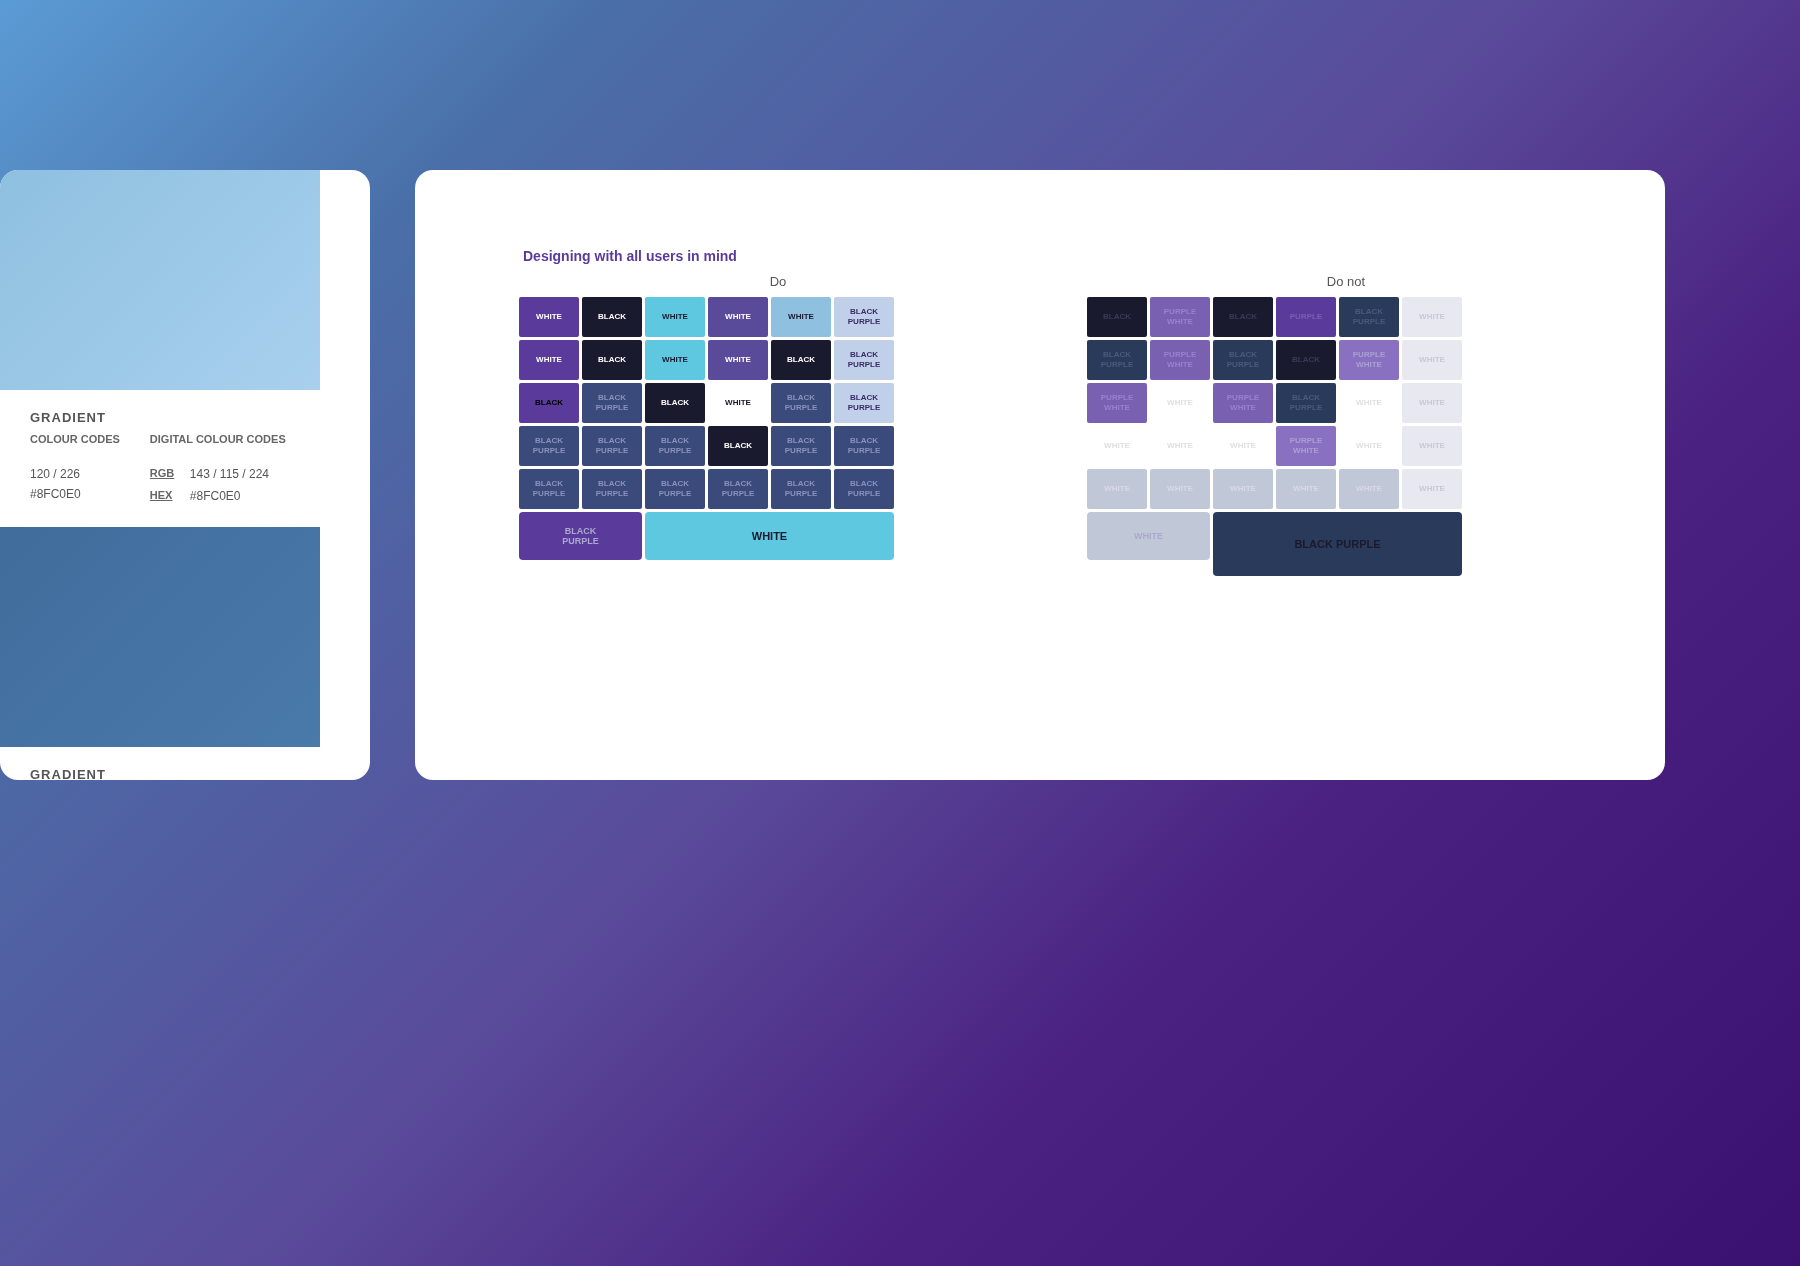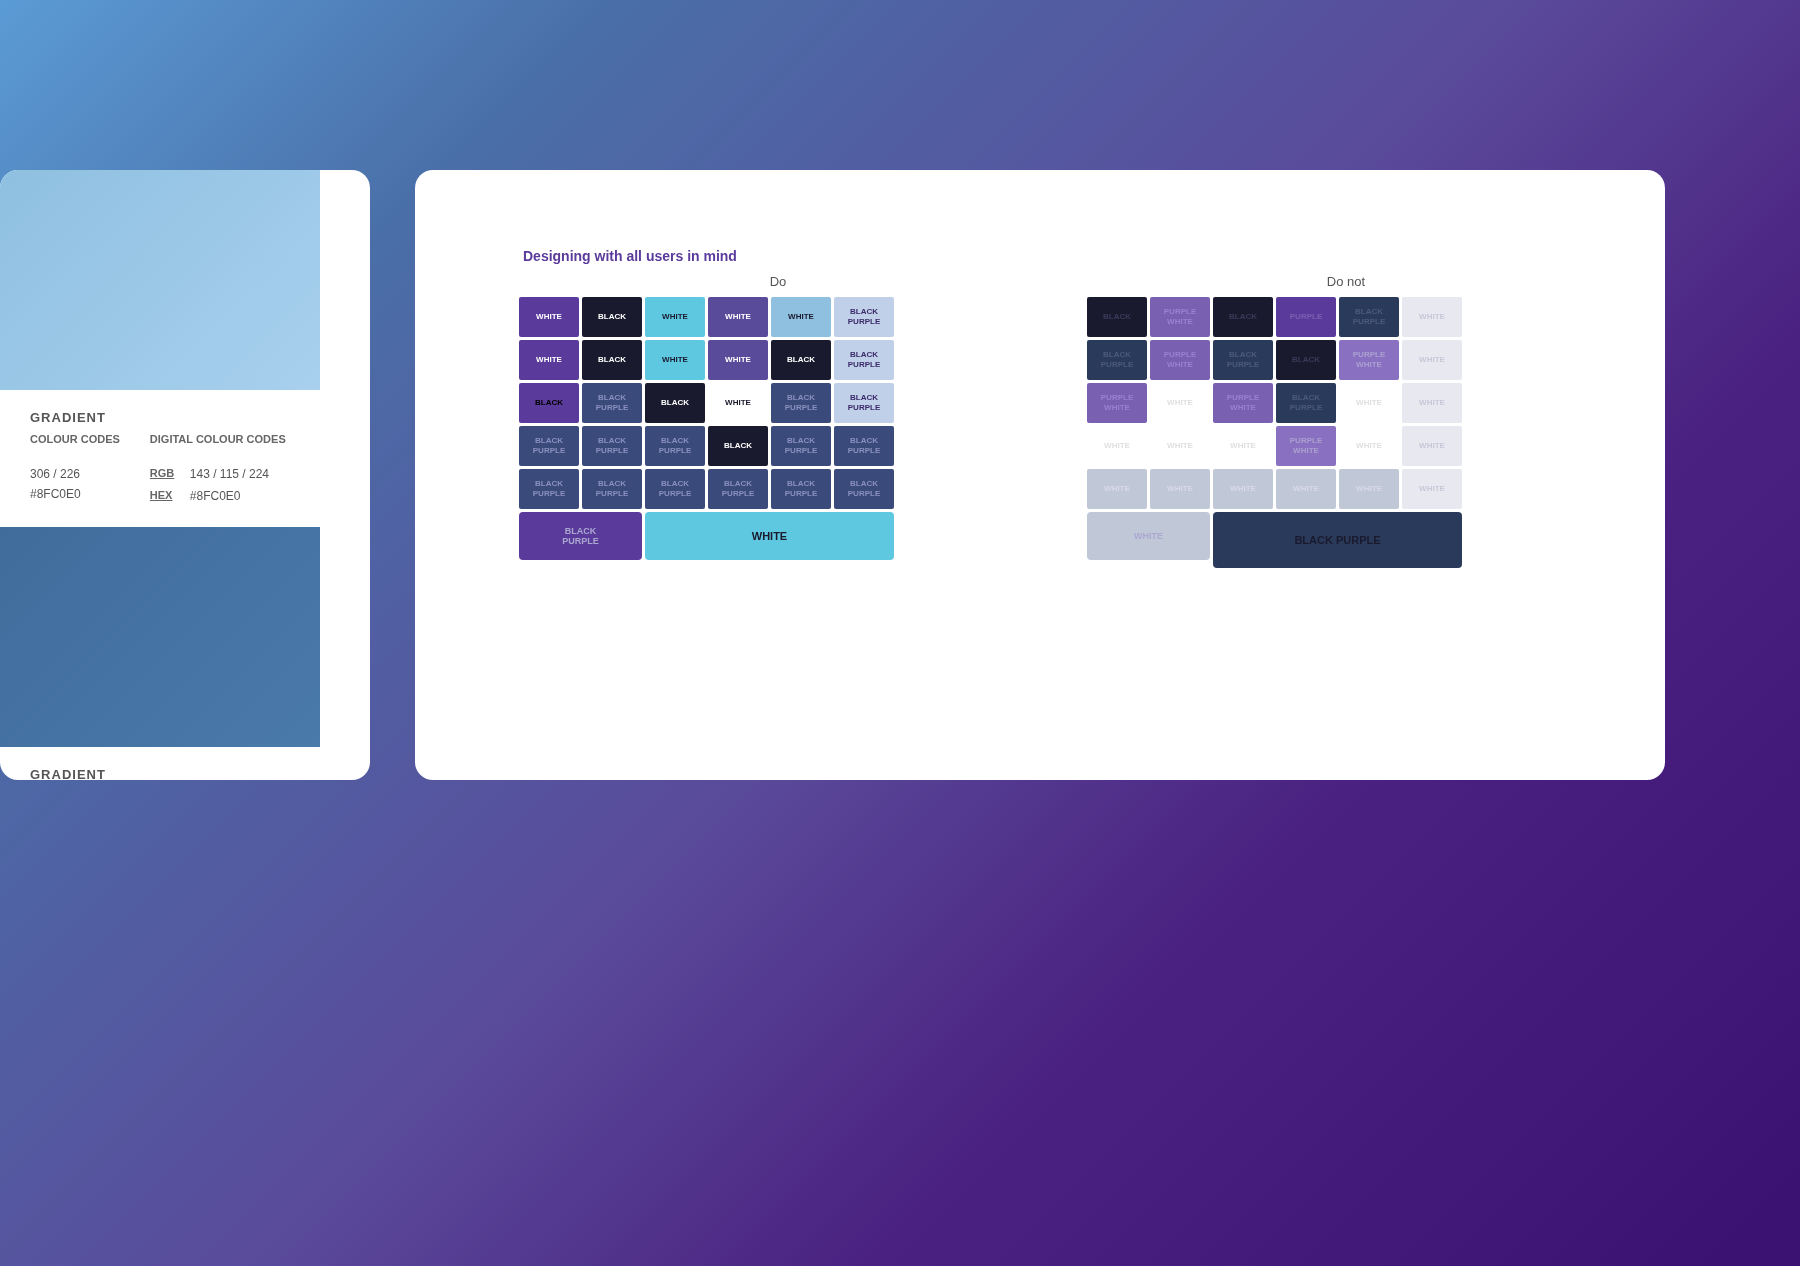--- a/index.html
+++ b/index.html
@@ -164,21 +164,21 @@
 
 <div class="card left-card">
   <div class="left-card-inner">
 
     <div class="left-color-block"></div>
     <div class="left-card-text">
       <div class="gradient-label">GRADIENT</div>
       <div class="colour-codes-section">
         <div>
           <div class="code-label">COLOUR CODES</div>
-          <div class="code-value">306 / 226</div>
+          <div class="code-value">120 / 226</div>
           <div class="code-value">#8FC0E0</div>
         </div>
         <div>
           <div class="code-label">DIGITAL COLOUR CODES</div>
           <div class="digital-codes">
             <div class="rgb-line">
               <span class="rgb-label">RGB</span>
               <span>143 / 115 / 224</span>
             </div>
             <div class="hex-line">
@@ -364,18 +364,18 @@
             <div style="background: rgb(232, 232, 240); display: flex; flex-direction: column; align-items: center; justify-content: center; height: 40px; border-radius: 2px; font-size: 8px; font-weight: 700; color: rgb(200, 200, 216); text-align: center; padding: 3px; line-height: 1.3;">WHITE</div>
             <div style="background: rgb(192, 200, 216); display: flex; flex-direction: column; align-items: center; justify-content: center; height: 40px; border-radius: 2px; font-size: 8px; font-weight: 700; color: rgb(216, 216, 232); text-align: center; padding: 3px; line-height: 1.3;">WHITE</div>
             <div style="background: rgb(192, 200, 216); display: flex; flex-direction: column; align-items: center; justify-content: center; height: 40px; border-radius: 2px; font-size: 8px; font-weight: 700; color: rgb(216, 216, 232); text-align: center; padding: 3px; line-height: 1.3;">WHITE</div>
             <div style="background: rgb(192, 200, 216); display: flex; flex-direction: column; align-items: center; justify-content: center; height: 40px; border-radius: 2px; font-size: 8px; font-weight: 700; color: rgb(216, 216, 232); text-align: center; padding: 3px; line-height: 1.3;">WHITE</div>
             <div style="background: rgb(192, 200, 216); display: flex; flex-direction: column; align-items: center; justify-content: center; height: 40px; border-radius: 2px; font-size: 8px; font-weight: 700; color: rgb(216, 216, 232); text-align: center; padding: 3px; line-height: 1.3;">WHITE</div>
             <div style="background: rgb(192, 200, 216); display: flex; flex-direction: column; align-items: center; justify-content: center; height: 40px; border-radius: 2px; font-size: 8px; font-weight: 700; color: rgb(216, 216, 232); text-align: center; padding: 3px; line-height: 1.3;">WHITE</div>
             <div style="background: rgb(232, 232, 240); display: flex; flex-direction: column; align-items: center; justify-content: center; height: 40px; border-radius: 2px; font-size: 8px; font-weight: 700; color: rgb(200, 200, 216); text-align: center; padding: 3px; line-height: 1.3;">WHITE</div>
             <div style="background: rgb(192, 200, 216); grid-column: 1 / 3; height: 48px; border-radius: 4px; display: flex; flex-direction: column; align-items: center; justify-content: center; font-size: 9px; font-weight: 700; color: rgb(170, 168, 208); text-align: center;">
               <span>WHITE</span>
             </div>
-            <div style="background: rgb(42, 58, 90); grid-column: 3 / 7; height: 56px; border-radius: 4px; display: flex; align-items: center; justify-content: center; font-size: 11px; font-weight: 700; color: rgb(26, 26, 46);">BLACK PURPLE</div>
+            <div style="background: rgb(42, 58, 90); grid-column: 3 / 7; height: 64px; border-radius: 4px; display: flex; align-items: center; justify-content: center; font-size: 11px; font-weight: 700; color: rgb(26, 26, 46);">BLACK PURPLE</div>
           </div>
         </div>
     </div>
   </div>
 </div>
 
 </body></html>

